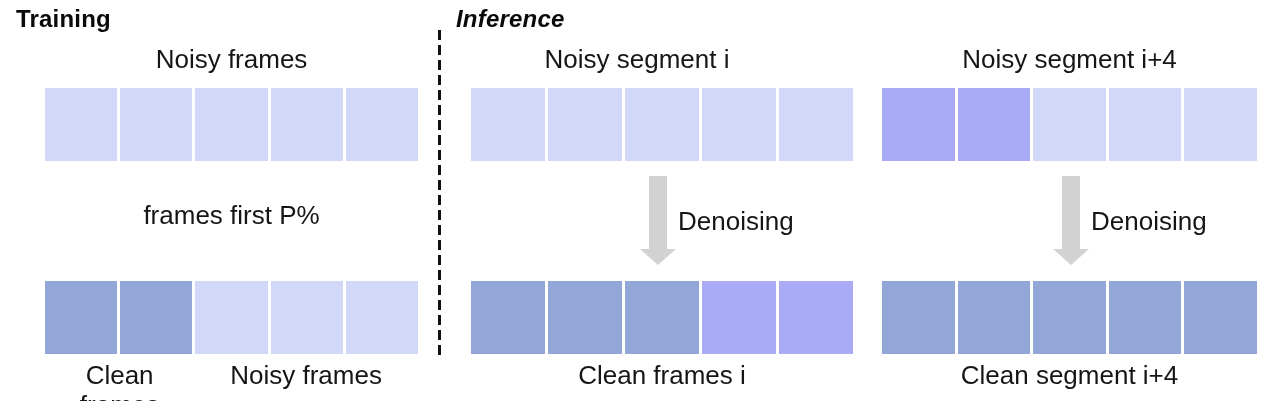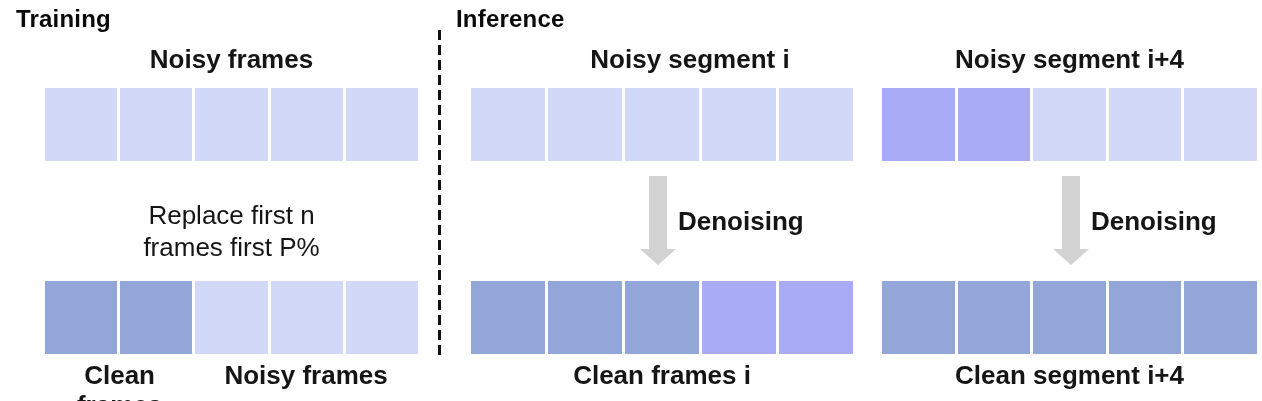--- a/index.html
+++ b/index.html
@@ -5,21 +5,21 @@
   * { margin: 0; padding: 0; box-sizing: border-box; }
   html, body { width: 1262px; height: 401px; background: #ffffff; overflow: hidden; }
   body { font-family: "Liberation Sans", sans-serif; color: #121212; position: relative; }
 
   .abs { position: absolute; }
 
   .panel-title {
     font-size: 24px; font-weight: 700; color: #0a0a0a; letter-spacing: 0.2px;
   }
   .label {
-    font-size: 26px; line-height: 30px; color: #151515; text-align: center; font-weight: bold;
+    font-size: 26px; line-height: 30px; color: #151515; text-align: center;
   }
 
   .cell-row {
     display: flex; gap: 3px; height: 73px;
   }
   .cell { flex: 1; }
   .cell.noisy    { background: var(--noisy); }
   .cell.clean    { background: var(--clean); }
   .cell.replaced { background: var(--replaced); }
 
@@ -52,42 +52,41 @@
 
 <div class="abs cell-row" style="left:45px; top:88px; width:373px;">
     <div class="cell noisy"></div>
     <div class="cell noisy"></div>
     <div class="cell noisy"></div>
     <div class="cell noisy"></div>
     <div class="cell noisy"></div>
   </div>
 
 <div class="abs mid-note" style="left:45px; top:199px; width:373px;">
-  <div>Replace first n</div>
   <div>frames first P%</div>
 </div>
 
 <div class="abs cell-row" style="left:45px; top:281px; width:373px;">
     <div class="cell clean"></div>
     <div class="cell clean"></div>
     <div class="cell noisy"></div>
     <div class="cell noisy"></div>
     <div class="cell noisy"></div>
   </div>
 
 <div class="abs split-labels" style="left:45px; top:360px; width:373px;">
   <div class="half-left label">Clean frames</div>
   <div class="half-right label">Noisy frames</div>
 </div>
 
 <div class="abs divider" style="left:438px; top:30px; height:325px;"></div>
 
-<div class="abs panel-title" style="left:456px; top:5px;">Inference</div>
+<div class="abs panel-title" style="left:456px; top:5px;font-style:italic;">Inference</div>
 
-<div class="abs label" style="left:499px; top:44px; width:382px;">Noisy segment i</div>
+<div class="abs label" style="left:446px; top:44px; width:382px;">Noisy segment i</div>
 
 <div class="abs cell-row" style="left:471px; top:88px; width:382px;">
     <div class="cell noisy"></div>
     <div class="cell noisy"></div>
     <div class="cell noisy"></div>
     <div class="cell noisy"></div>
     <div class="cell noisy"></div>
   </div>
 
 <div class="abs arrow" style="left:640px; top:176px;">

